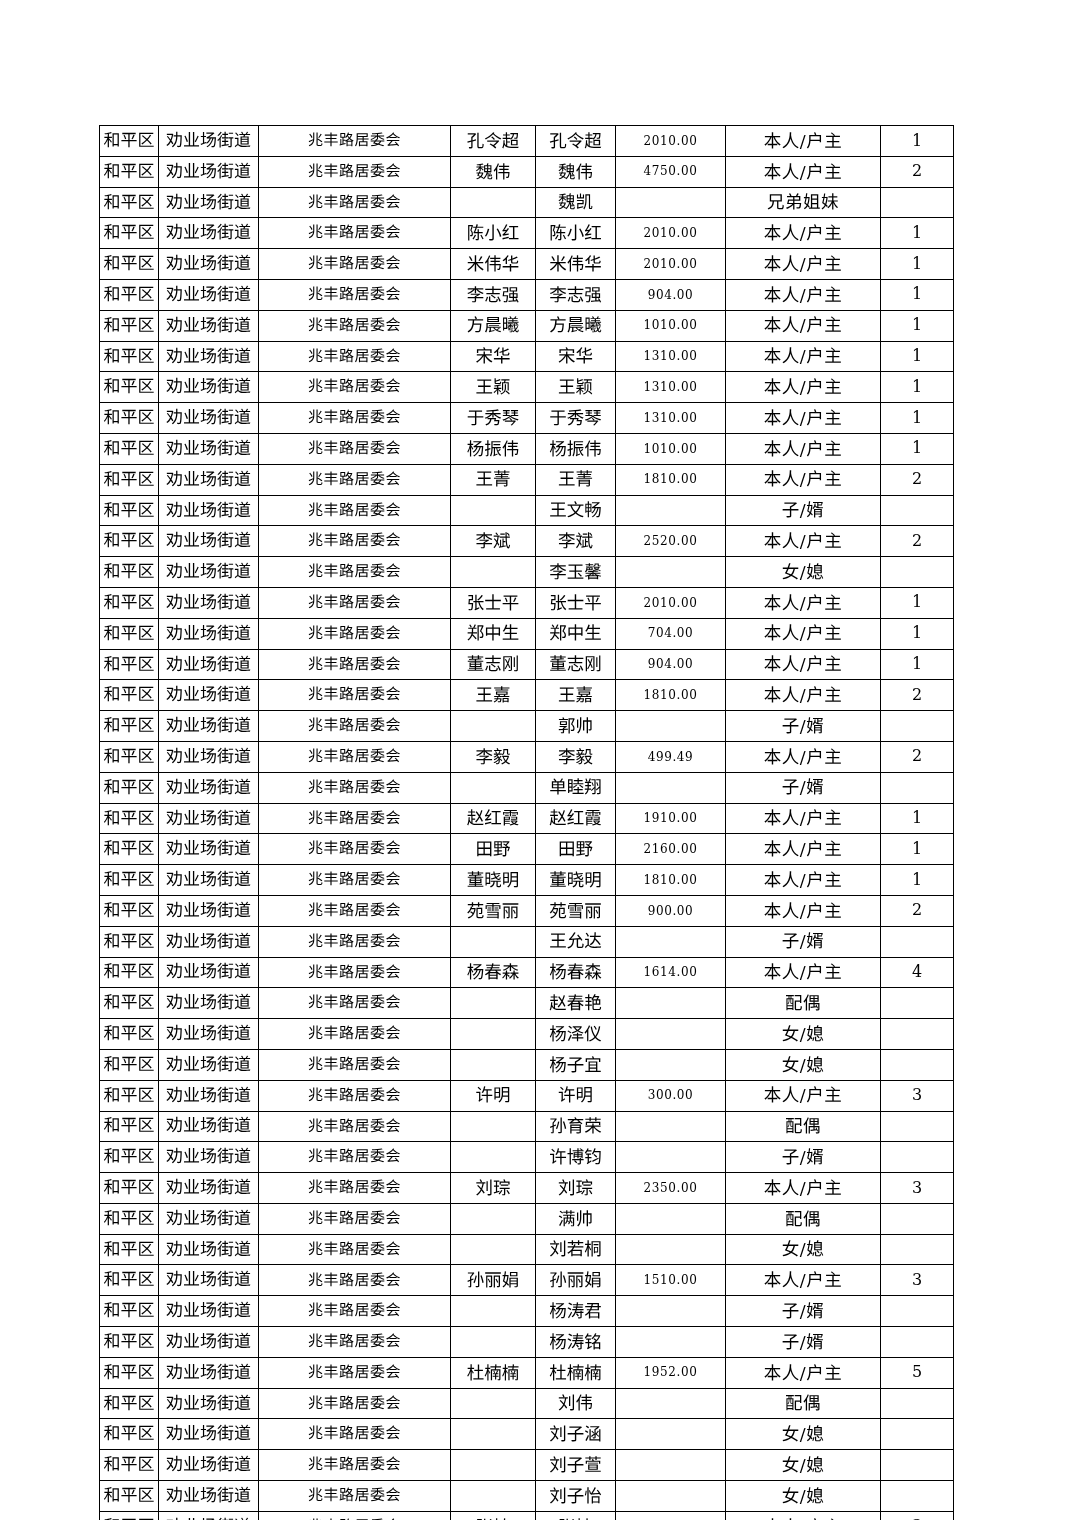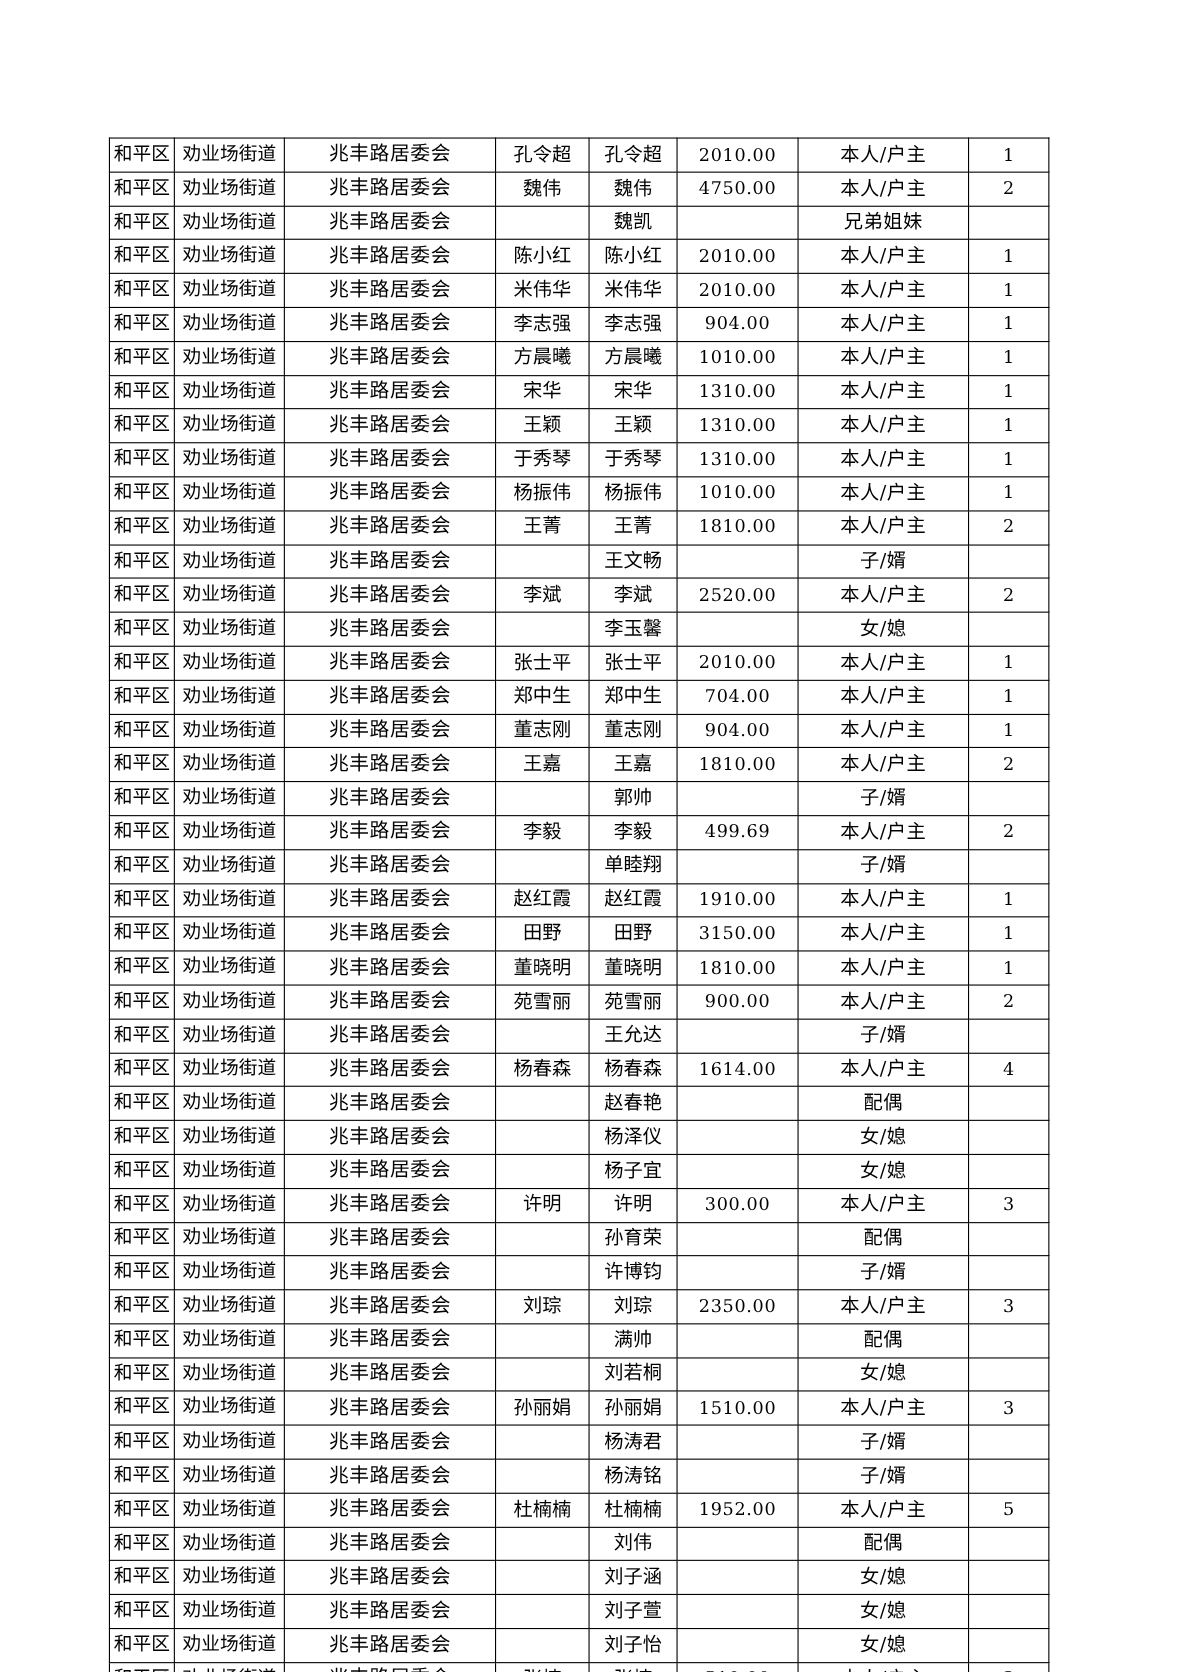--- a/index.html
+++ b/index.html
@@ -53,30 +53,30 @@
   col.c-amount    { width: 110px; }
   col.c-relation  { width: 155px; }
   col.c-count     { width: 73px; }
 
   .cell-district,
   .cell-street {
     font-size: 17px;
     letter-spacing: 0px;
   }
   .cell-committee {
-    font-size: 18px;
+    font-size: 15px;
     letter-spacing: 0.5px;
   }
   .cell-head,
   .cell-member {
     font-size: 17.5px;
     letter-spacing: 0px;
   }
   .cell-amount {
-    font-size: 16px;
+    font-size: 12px;
     font-family: "DejaVu Serif", "Liberation Serif", serif;
     letter-spacing: 0.6px;
   }
   .cell-relation {
     font-size: 17.5px;
     letter-spacing: 0.5px;
     margin-top: 40px;
   }
   .cell-count {
     font-size: 16px;
@@ -299,21 +299,21 @@
             <td class="cell-amount"></td>
             <td class="cell-relation">子/婿</td>
             <td class="cell-count"></td>
           </tr>
           <tr>
             <td class="cell-district">和平区</td>
             <td class="cell-street">劝业场街道</td>
             <td class="cell-committee">兆丰路居委会</td>
             <td class="cell-head">李毅</td>
             <td class="cell-member">李毅</td>
-            <td class="cell-amount">499.69</td>
+            <td class="cell-amount">499.49</td>
             <td class="cell-relation">本人/户主</td>
             <td class="cell-count">2</td>
           </tr>
           <tr>
             <td class="cell-district">和平区</td>
             <td class="cell-street">劝业场街道</td>
             <td class="cell-committee">兆丰路居委会</td>
             <td class="cell-head"></td>
             <td class="cell-member">单睦翔</td>
             <td class="cell-amount"></td>
@@ -329,21 +329,21 @@
             <td class="cell-amount">1910.00</td>
             <td class="cell-relation">本人/户主</td>
             <td class="cell-count">1</td>
           </tr>
           <tr>
             <td class="cell-district">和平区</td>
             <td class="cell-street">劝业场街道</td>
             <td class="cell-committee">兆丰路居委会</td>
             <td class="cell-head">田野</td>
             <td class="cell-member">田野</td>
-            <td class="cell-amount">3150.00</td>
+            <td class="cell-amount">2160.00</td>
             <td class="cell-relation">本人/户主</td>
             <td class="cell-count">1</td>
           </tr>
           <tr>
             <td class="cell-district">和平区</td>
             <td class="cell-street">劝业场街道</td>
             <td class="cell-committee">兆丰路居委会</td>
             <td class="cell-head">董晓明</td>
             <td class="cell-member">董晓明</td>
             <td class="cell-amount">1810.00</td>

